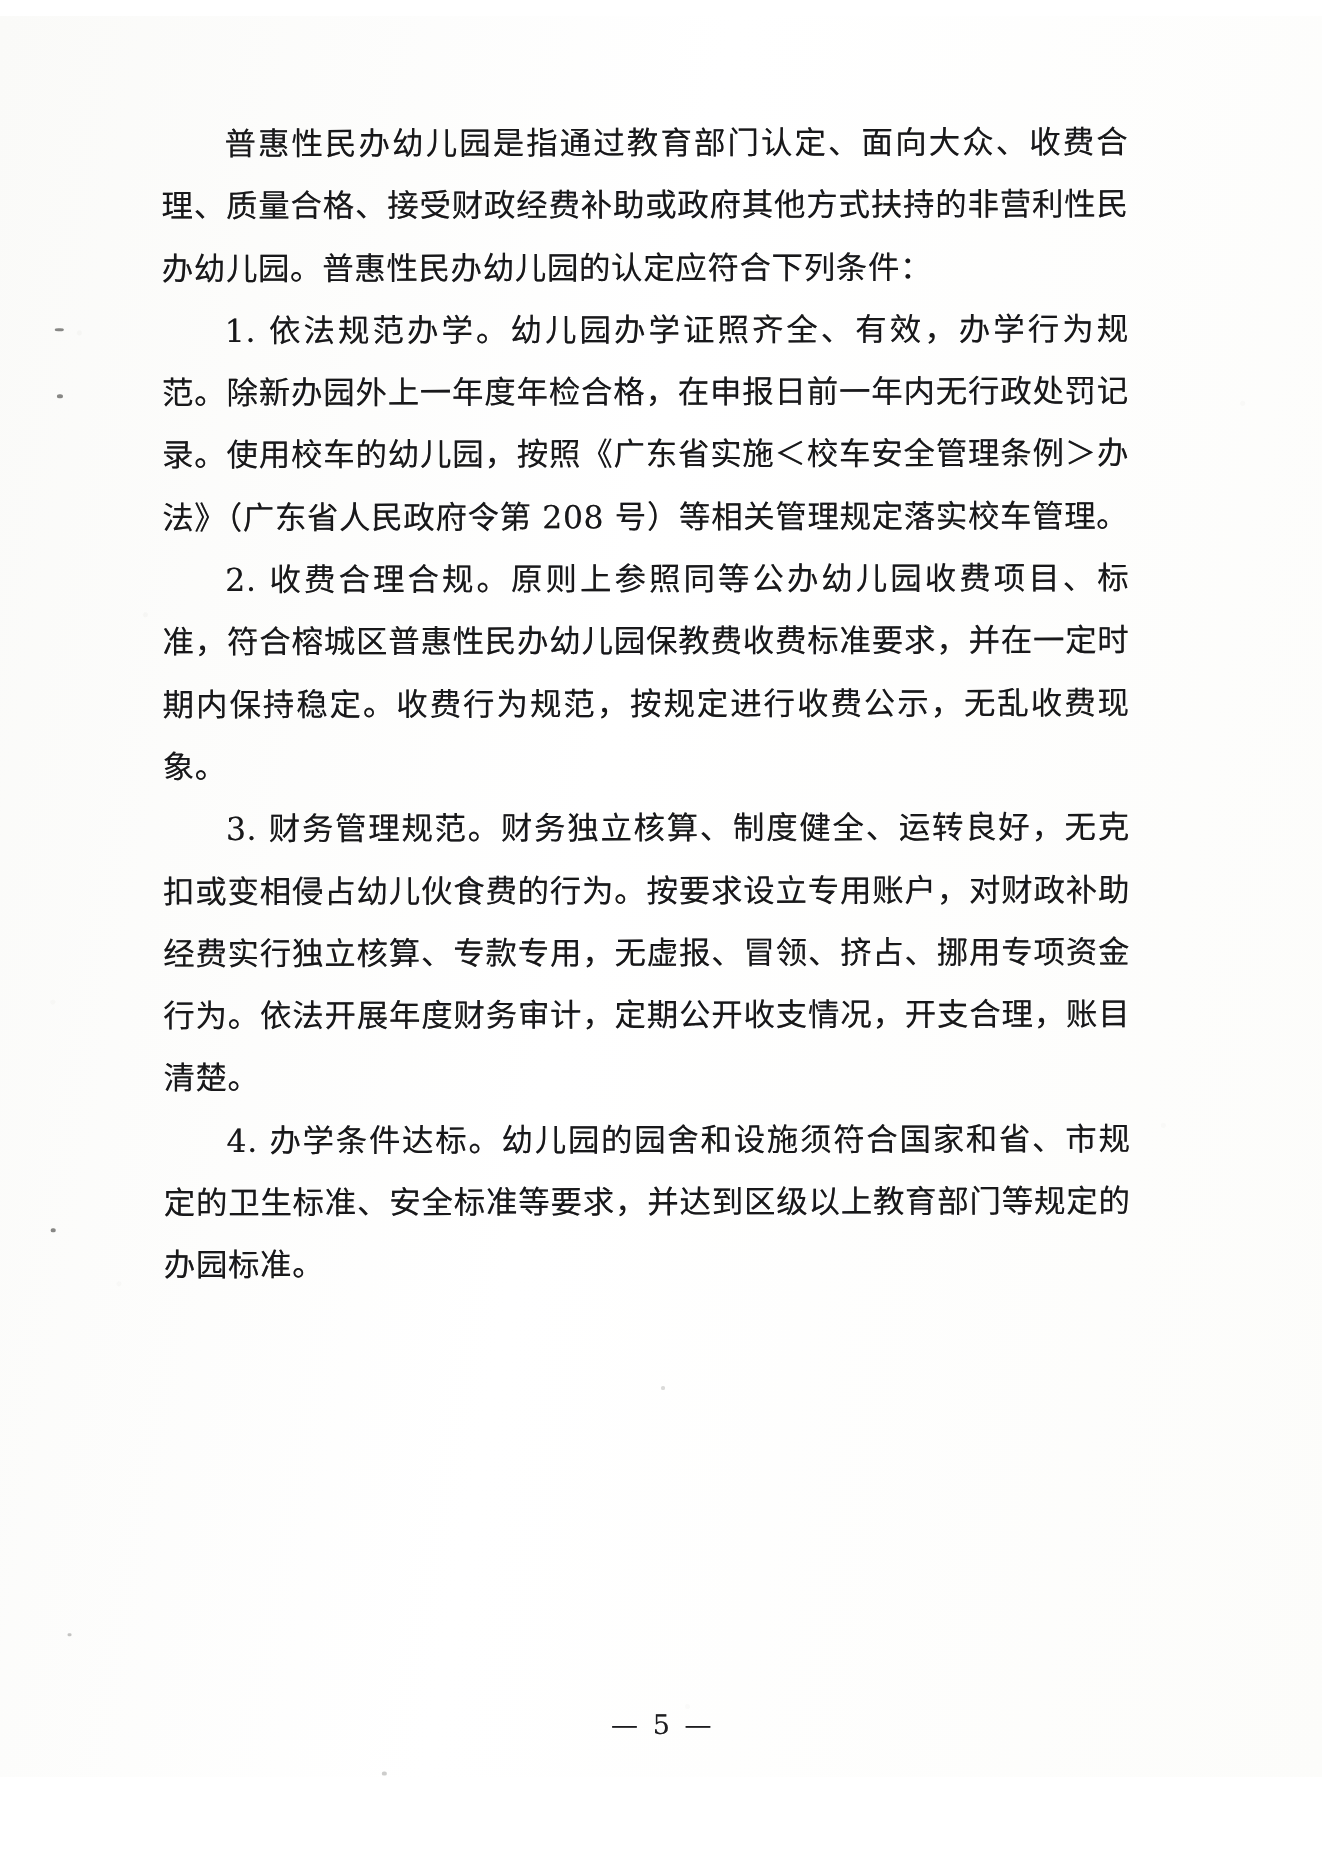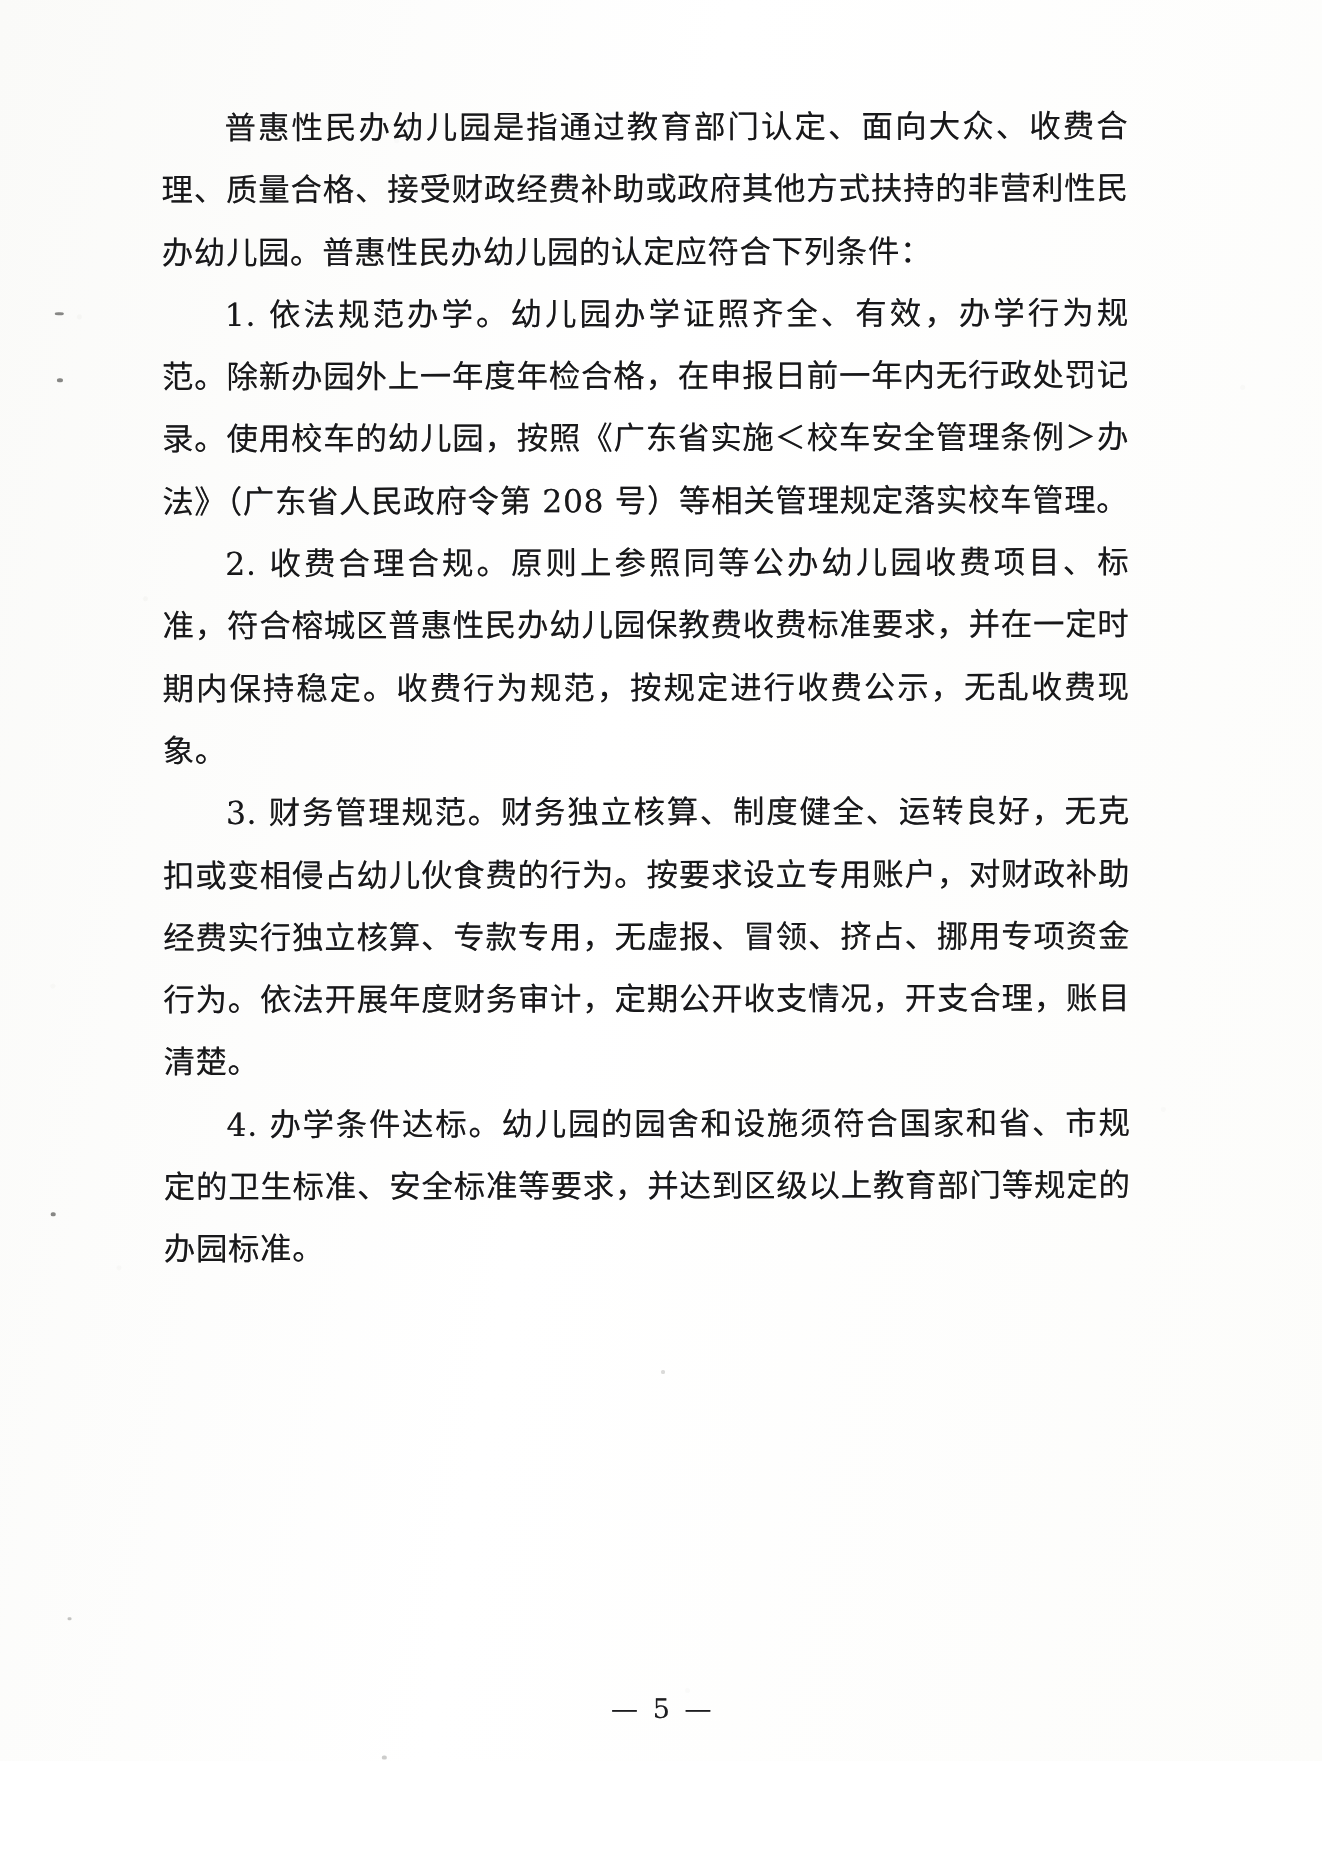--- a/index.html
+++ b/index.html
@@ -8,21 +8,21 @@
     padding: 0;
     background: #ffffff;
   }
   body {
     font-family: "DejaVu Serif", serif;
   }
   .page {
     position: relative;
     width: 1322px;
     height: 1761px;
-    margin: 0 auto;
+    margin: 16px auto;
     background: #fdfdfc;
     overflow: hidden;
     
     background-image:
       radial-gradient(ellipse 130% 110% at 50% 50%, rgba(255,255,255,0) 60%, rgba(236,236,233,0.55) 100%),
       linear-gradient(100deg, rgba(250,250,248,1) 0%, rgba(255,255,255,1) 45%, rgba(252,252,250,1) 100%);
   }
   
   .scan-noise {
     position: absolute;

